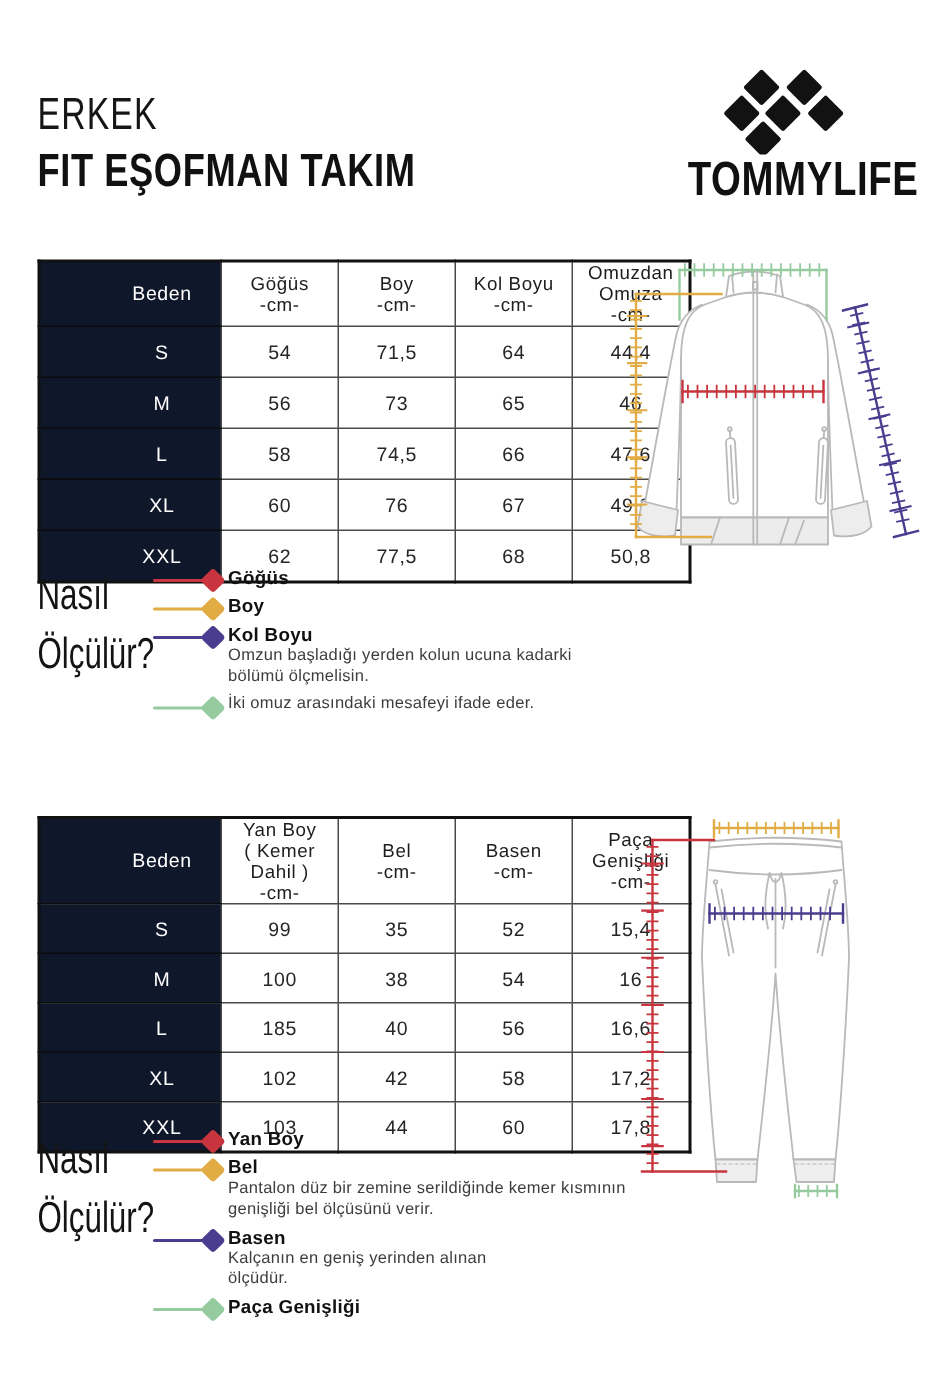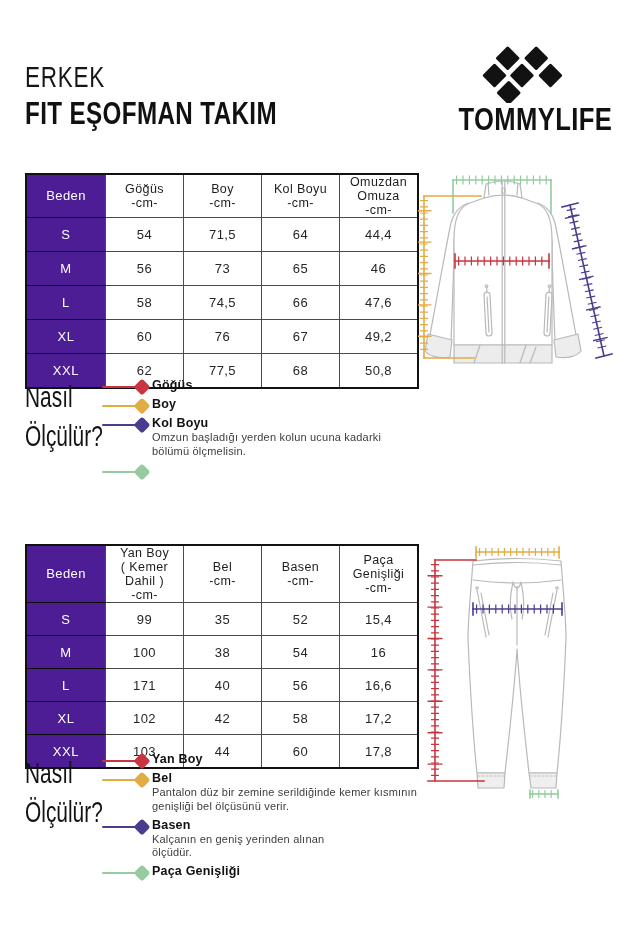--- a/index.html
+++ b/index.html
@@ -18,22 +18,22 @@
   .measure-title{position:absolute;left:25px;font-size:29px;font-weight:400;line-height:39px;
     transform:scaleX(0.72);transform-origin:0 0;color:#141414;}
   .mh1{top:378px;} .mh2{top:754px;}
 
   
   table.sizes{position:absolute;left:25px;border-collapse:collapse;border:2px solid #111;
     background:#fff;table-layout:fixed;}
   .t1{top:173px;} .t2{top:544px;}
   table.sizes td,table.sizes th{border:1px solid #4a4a4a;text-align:center;vertical-align:middle;
     padding:0;font-weight:400;}
-  table.sizes th.size-col,table.sizes td.size-col{background:#4c1d95;color:#fff;
-    border-color:#0b0b0b;border-right-color:#4a4a4a;width:78px;}
+  table.sizes th.size-col,table.sizes td.size-col{background:#0f172a;color:#fff;
+    border-color:#0b0b0b;border-right-color:#4a4a4a;width:78px;padding-left:42px;}
   table.sizes td.val,table.sizes th.head{width:77px;}
   .t1 tr.hrow th{height:37px;} .t1 tr.drow td{height:33px;}
   .t2 tr.hrow th{height:42px;} .t2 tr.drow td{height:32px;}
   th .hl{font-size:12.5px;line-height:14px;letter-spacing:0.4px;color:#1d1d1d;font-weight:500;}
   th.size-col .hl{color:#fff;font-size:13px;}
   td.val{font-size:13px;letter-spacing:0.4px;color:#262626;}
   td.size-col{font-size:13px;letter-spacing:0.6px;}
 
   
   .legend{position:absolute;left:102px;width:340px;}
@@ -215,20 +215,21 @@
         </span>
       <div class="m-label">Kol Boyu</div>
       <div class="m-desc">Omzun başladığı yerden kolun ucuna kadarki
 bölümü ölçmelisin.</div>
     </div>
     <div class="m-item">
       <span class="m-marker">
           <span class="mline" style="background: rgb(150, 203, 160);"></span>
           <span class="mdiamond" style="background: rgb(150, 203, 160);"></span>
         </span>
+      <div class="m-desc">İki omuz arasındaki mesafeyi ifade eder.</div>
     </div>
   </div>
 
   <table class="sizes t2">
     <tbody>
         <tr class="hrow">
       <th class="size-col">
             <div class="hl">Beden</div>
           </th>
       <th class="head">
@@ -261,21 +262,21 @@
     </tr>
     <tr class="drow">
       <td class="size-col">M</td>
       <td class="val">100</td>
       <td class="val">38</td>
       <td class="val">54</td>
       <td class="val">16</td>
     </tr>
     <tr class="drow">
       <td class="size-col">L</td>
-      <td class="val">171</td>
+      <td class="val">185</td>
       <td class="val">40</td>
       <td class="val">56</td>
       <td class="val">16,6</td>
     </tr>
     <tr class="drow">
       <td class="size-col">XL</td>
       <td class="val">102</td>
       <td class="val">42</td>
       <td class="val">58</td>
       <td class="val">17,2</td>

